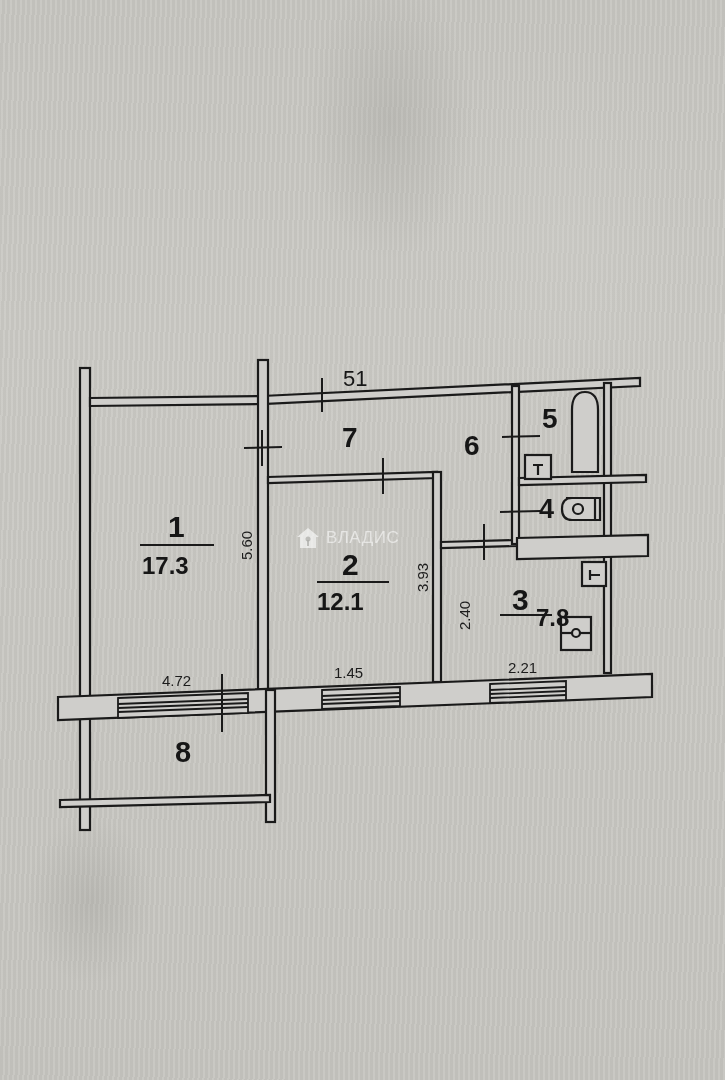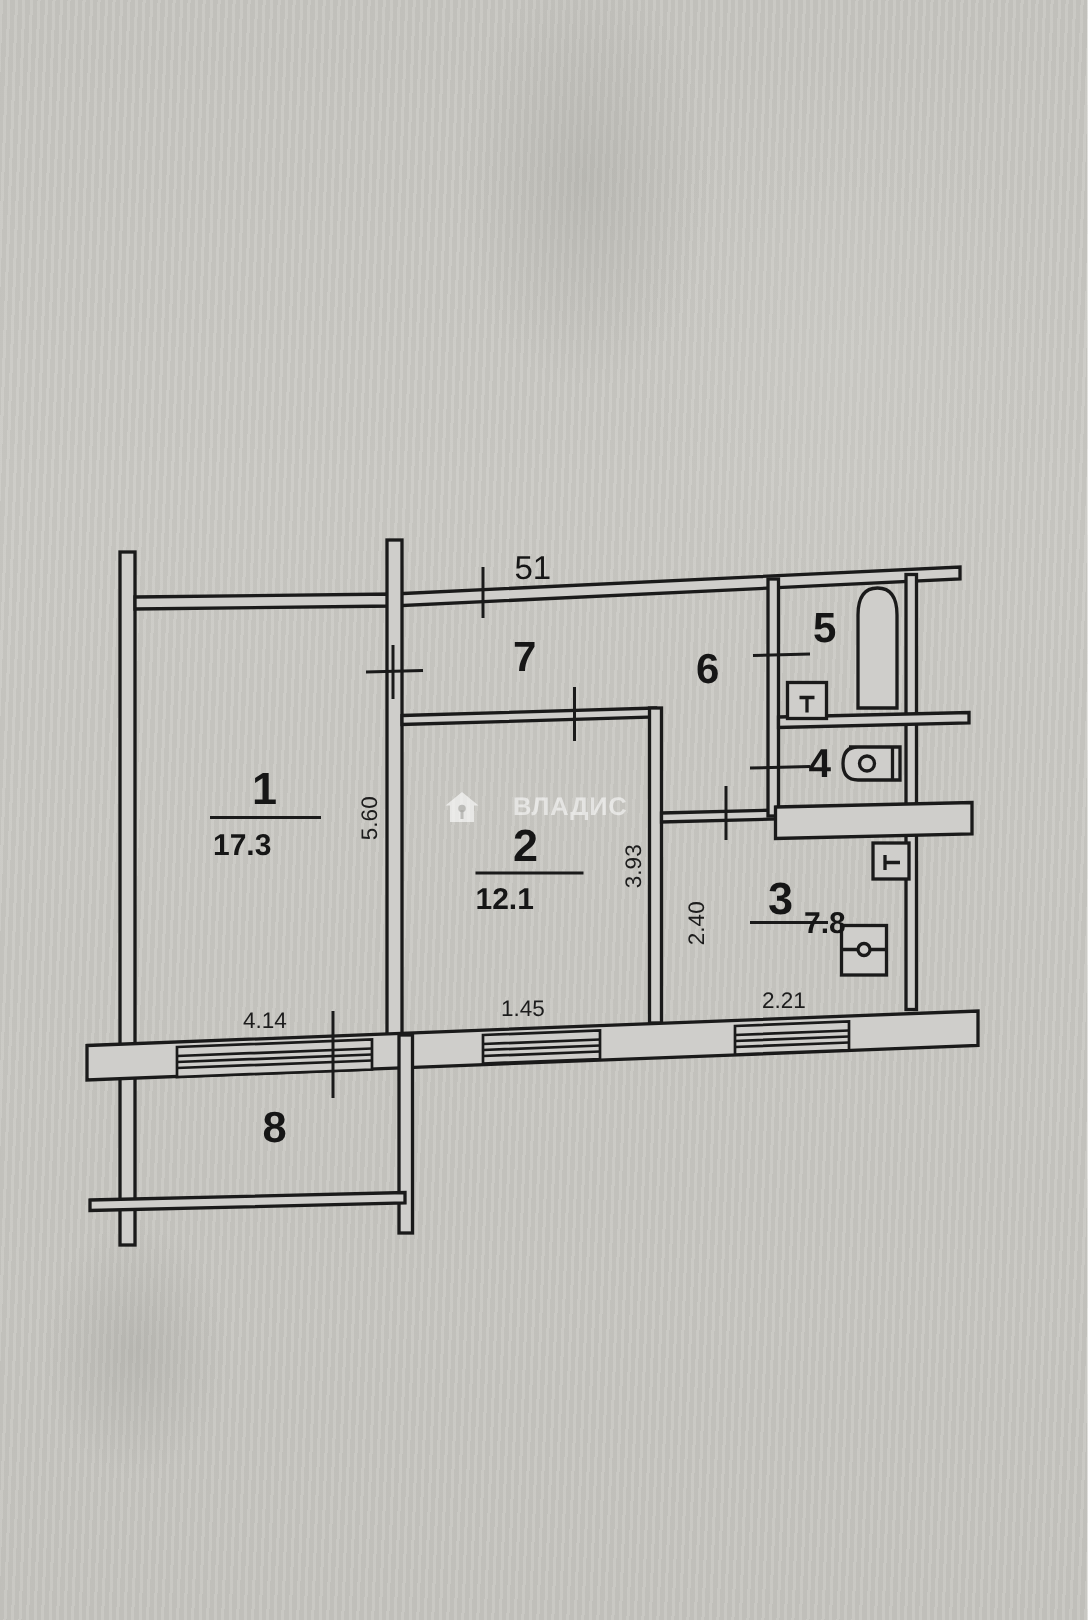--- a/index.html
+++ b/index.html
@@ -13,26 +13,26 @@
     background:
       radial-gradient(ellipse 120px 200px at 390px 120px, rgba(150,150,145,0.25), transparent 70%),
       radial-gradient(ellipse 90px 120px at 90px 900px, rgba(140,140,135,0.22), transparent 70%),
       radial-gradient(ellipse 200px 260px at 560px 230px, rgba(210,210,205,0.25), transparent 70%),
       repeating-linear-gradient(92deg, rgba(255,255,255,0.05) 0 2px, rgba(0,0,0,0.03) 2px 5px);
   }
   svg.plan { position:absolute; left:0; top:0; }
   .lbl { position:absolute; color:#161616; font-weight:bold; line-height:1; }
   .dim { position:absolute; color:#1c1c1c; font-size:15px; line-height:1; }
   .room-num { font-size:30px; }
-  .area { font-size:20px; }
+  .area { font-size:24px; }
   .frac-line { position:absolute; height:2px; background:#1a1a1a; }
   .vert { transform: rotate(-90deg); transform-origin: center center; }
   .watermark {
-    position:absolute; left:296px; top:527px; display:flex; align-items:center; gap:22px;
-    color:rgba(255,255,255,0.55); font-size:17px; font-weight:bold; letter-spacing:0.5px;
+    position:absolute; left:296px; top:527px; display:flex; align-items:center; gap:6px;
+    color:rgba(255,255,255,0.55); font-size:17px; font-weight:normal; letter-spacing:0.5px;
   }
 </style>
 </head>
 <body>
 
 <div class="paper-noise"></div>
 
 <svg class="plan" width="725" height="1080" viewBox="0 0 725 1080" fill="none" stroke="#1a1a1a" stroke-width="2.2">
 
   <g>
@@ -125,21 +125,21 @@
 
 <div class="lbl room-num" style="left:539px;top:496px;font-size:27px;">4</div>
 <div class="lbl room-num" style="left:542px;top:405px;font-size:28px;">5</div>
 <div class="lbl room-num" style="left:464px;top:432px;font-size:28px;">6</div>
 <div class="lbl room-num" style="left:342px;top:424px;font-size:28px;">7</div>
 <div class="lbl room-num" style="left:175px;top:738px;font-size:29px;">8</div>
 
 <div class="dim vert" style="left:232px;top:538px;">5.60</div>
 <div class="dim vert" style="left:408px;top:570px;">3.93</div>
 <div class="dim vert" style="left:450px;top:608px;">2.40</div>
-<div class="dim" style="left:162px;top:673px;">4.14</div>
+<div class="dim" style="left:162px;top:673px;">4.72</div>
 <div class="dim" style="left:334px;top:665px;">1.45</div>
 <div class="dim" style="left:508px;top:660px;">2.21</div>
 
 <div class="watermark">
   <svg width="24" height="22" viewBox="0 0 24 22">
     <path d="M12 1 L23 10 L20 10 L20 21 L4 21 L4 10 L1 10 Z" fill="rgba(255,255,255,0.6)"></path>
     <circle cx="12" cy="12" r="2.5" fill="rgba(170,170,165,0.7)"></circle>
     <rect x="11" y="13" width="2" height="6" fill="rgba(170,170,165,0.7)"></rect>
   </svg>
   <span>ВЛАДИС</span>

